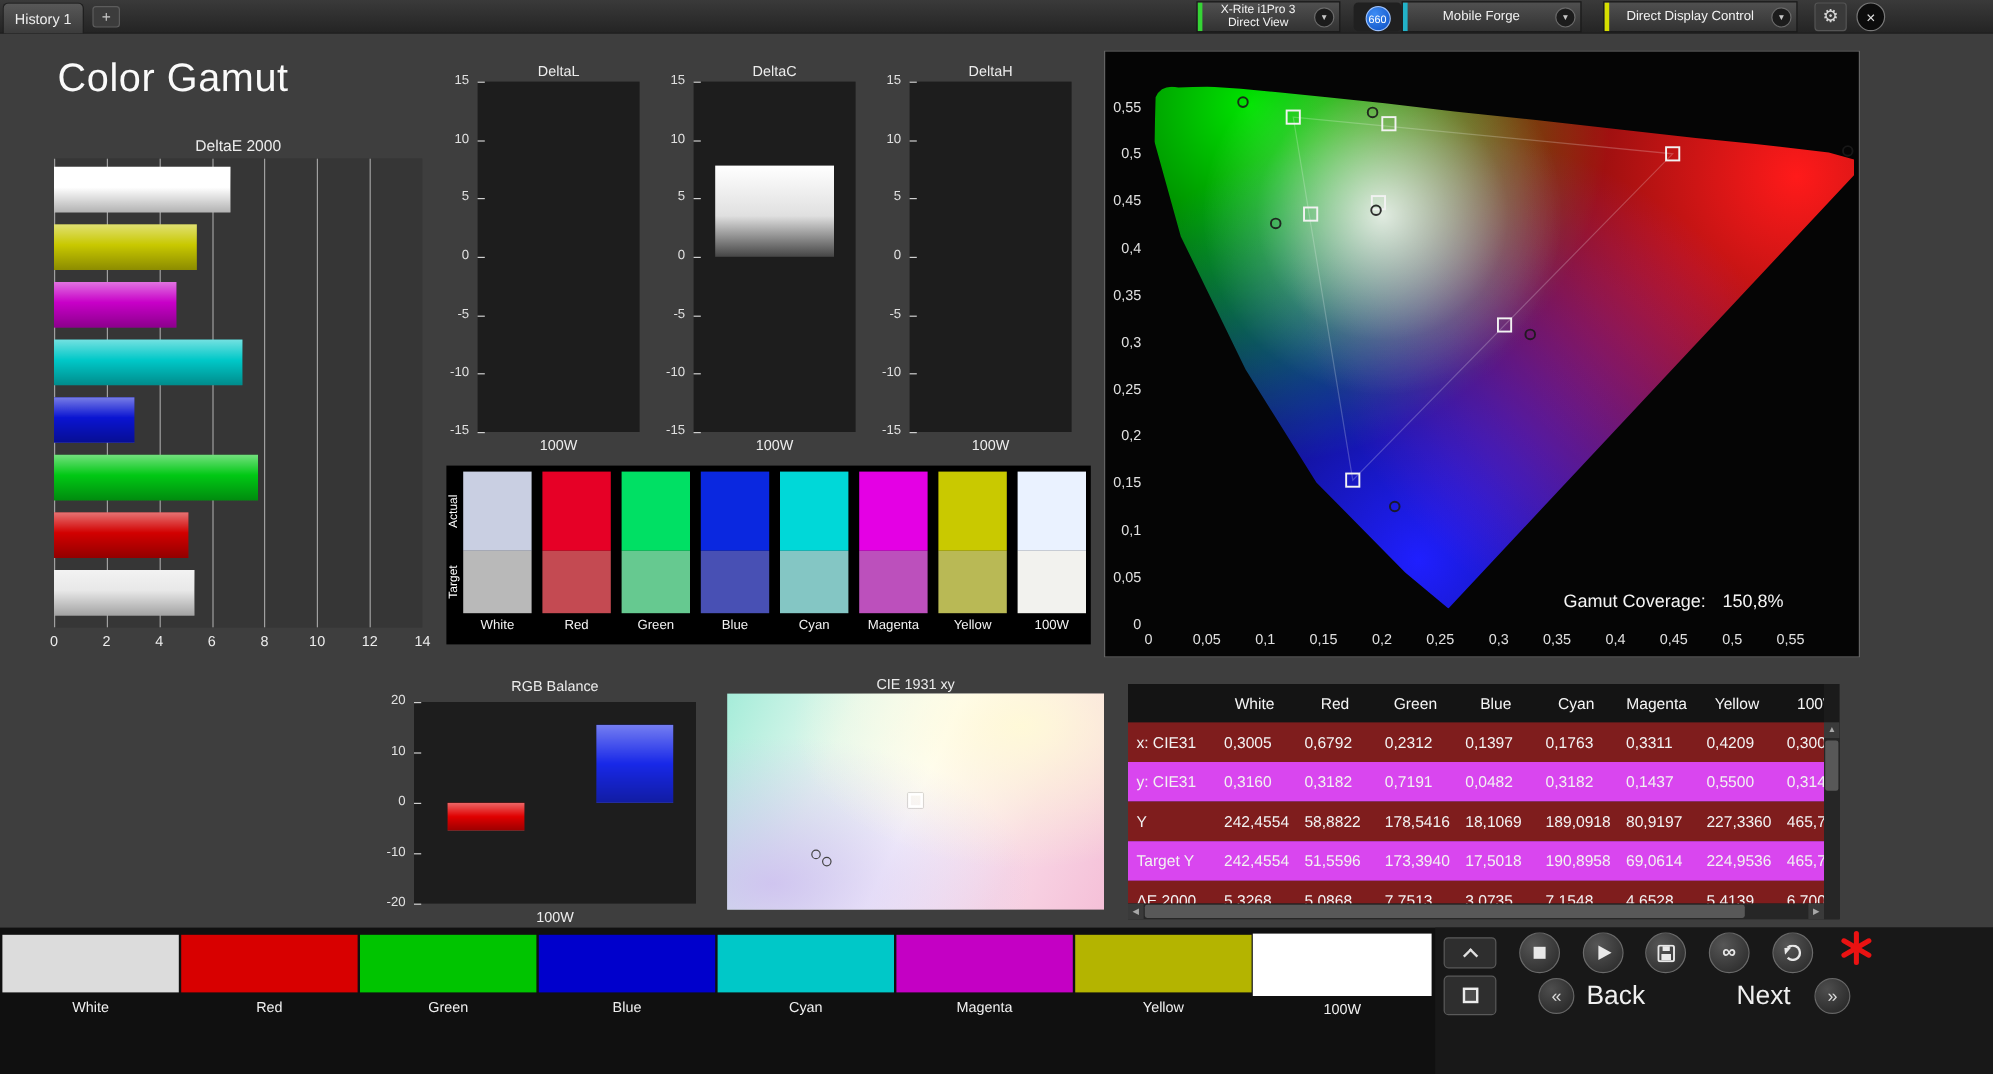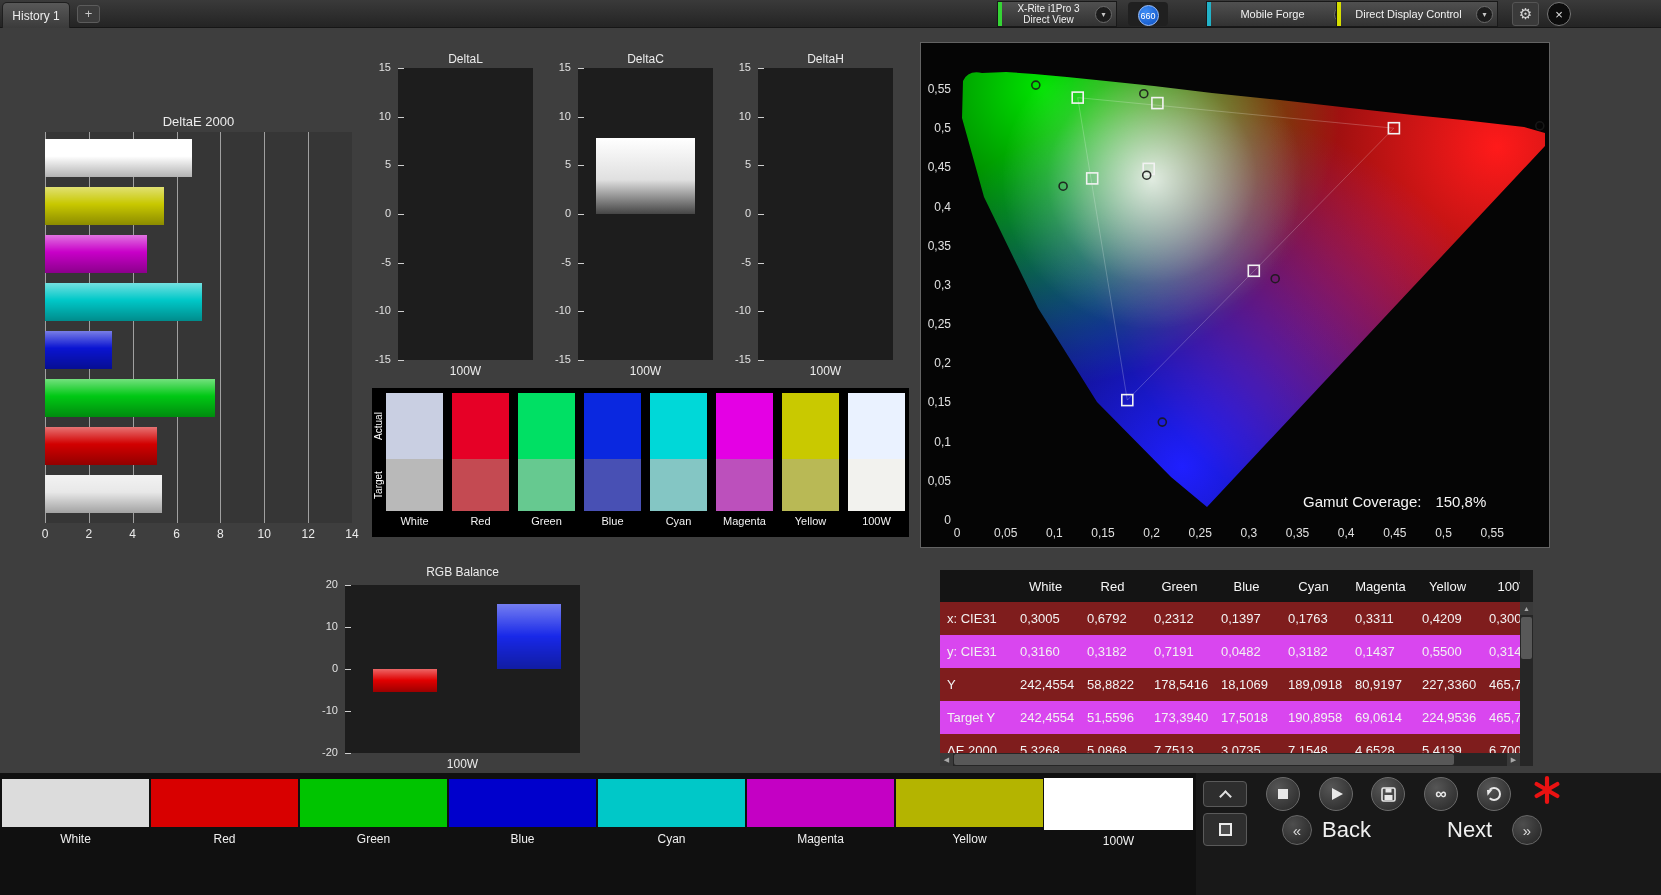--- a/index.html
+++ b/index.html
@@ -5,21 +5,21 @@
 *{margin:0;padding:0;box-sizing:border-box}
 html,body{background:#000}
 #app{position:relative;width:1661px;height:895px;background:#3e3e3e;overflow:hidden;color:#fff;font-family:"Liberation Sans",sans-serif}
 
 
 #topbar{position:absolute;left:0;top:0;width:100%;height:28px;background:linear-gradient(#3a3a3a,#242424);border-bottom:1px solid #161616}
 #tab-history{position:absolute;left:2px;top:2px;width:68px;height:26px;border-radius:5px 5px 0 0;background:linear-gradient(#585858,#3b3b3b);display:flex;align-items:center;justify-content:center;font-size:12px;color:#eee;border:1px solid #1f1f1f;border-bottom:none}
 #btn-addtab{position:absolute;left:77px;top:5px;width:23px;height:18px;background:#3c3c3c;border:1px solid #5c5c5c;border-radius:3px;color:#c8c8c8;font-size:13px;line-height:15px;text-align:center}
 .widget{position:absolute;top:1px;height:26px;background:linear-gradient(#505050,#323232);border:1px solid #191919;display:flex;align-items:center;overflow:hidden}
 #w-meter{left:997px;width:120px}
-#w-source{left:1206px;width:150px}
+#w-source{left:1168px;width:150px}
 #w-ddc{left:1336px;width:162px}
 .wbar{width:4px;align-self:stretch}
 .wtext{flex:1;text-align:center;font-size:10px;line-height:1.15;color:#f2f2f2;padding:0 3px;white-space:nowrap}
 .wtext.single{font-size:11px}
 .wtext span{display:block}
 .chev{width:17px;height:17px;border-radius:50%;background:#1c1c1c;border:1px solid #6a6a6a;color:#c8c8c8;font-size:8px;display:flex;align-items:center;justify-content:center;margin-right:4px;flex:none}
 #badge660{position:absolute;left:1128px;top:2px;width:40px;height:24px;background:#202020;border-radius:4px;display:flex;align-items:flex-end;justify-content:center}
 #badge660 .circ{width:21px;height:21px;border-radius:50%;background:radial-gradient(circle at 35% 30%,#3d8cf5,#0c4fc2);border:1px solid #9cc2ff;color:#fff;font-size:9px;display:flex;align-items:center;justify-content:center}
 #btn-gear{position:absolute;left:1512px;top:2px;width:27px;height:24px;background:#3a3a3a;border:1px solid #555;border-radius:3px;color:#d8d8d8;font-size:15px;text-align:center;line-height:22px}
 #btn-close{position:absolute;left:1547px;top:2px;width:24px;height:24px;border-radius:50%;background:#0c0c0c;border:1px solid #777;color:#e0e0e0;font-size:13px;display:flex;align-items:center;justify-content:center}
@@ -171,20 +171,21 @@
     </div>
     <div class="widget" id="w-ddc">
       <span class="wbar" id="ddc-bar" style="background: rgb(214, 222, 0);"></span>
       <span class="wtext single">Direct Display Control</span>
       <span class="chev">▾</span>
     </div>
     <div id="btn-gear">⚙</div>
     <div id="btn-close">×</div>
   </div>
 
+  <div id="page-title">Color Gamut</div>
 
   <div id="deltae">
     <div id="de-title">DeltaE 2000</div>
     <div id="de-plot">
         <div class="de-grid" style="left: 0%;"></div>
         <div class="de-grid" style="left: 14.2857%;"></div>
         <div class="de-grid" style="left: 28.5714%;"></div>
         <div class="de-grid" style="left: 42.8571%;"></div>
         <div class="de-grid" style="left: 57.1429%;"></div>
         <div class="de-grid" style="left: 71.4286%;"></div>
@@ -423,20 +424,28 @@
         <div class="tickmark" style="top: 25%;"></div>
         <div class="tickmark" style="top: 50%;"></div>
         <div class="tickmark" style="top: 75%;"></div>
         <div class="tickmark" style="top: 100%;"></div>
         <div class="vbar" style="left: 28px; width: 64px; top: 50%; height: 13.75%; background: linear-gradient(rgba(255, 255, 255, 0.4), rgba(255, 255, 255, 0) 50%, rgba(0, 0, 0, 0.3)), linear-gradient(rgb(224, 0, 0), rgb(224, 0, 0));"></div>
         <div class="vbar" style="left: 152px; width: 64px; top: 11.25%; height: 38.75%; background: linear-gradient(rgba(255, 255, 255, 0.4), rgba(255, 255, 255, 0) 50%, rgba(0, 0, 0, 0.3)), linear-gradient(rgb(24, 40, 232), rgb(24, 40, 232));"></div>
       </div>
     <div class="vxlabel">100W</div>
   </div>
 
+  <div id="cie31">
+    <div id="cie31-title">CIE 1931 xy</div>
+    <div id="cie31-box">
+        <div class="c31-square" style="left: calc(50% - 6px); top: calc(49.4% - 6px);"></div>
+        <div class="c31-circle" style="left: calc(23.5% - 4px); top: calc(74.5% - 4px);"></div>
+        <div class="c31-circle" style="left: calc(26.5% - 4px); top: calc(77.5% - 4px);"></div>
+      </div>
+  </div>
 
   <div id="rtable">
     <div id="t-clip">
       <div id="t-head">
           <div class="th lbl"></div>
           <div class="th">White</div>
           <div class="th">Red</div>
           <div class="th">Green</div>
           <div class="th">Blue</div>
           <div class="th">Cyan</div>

